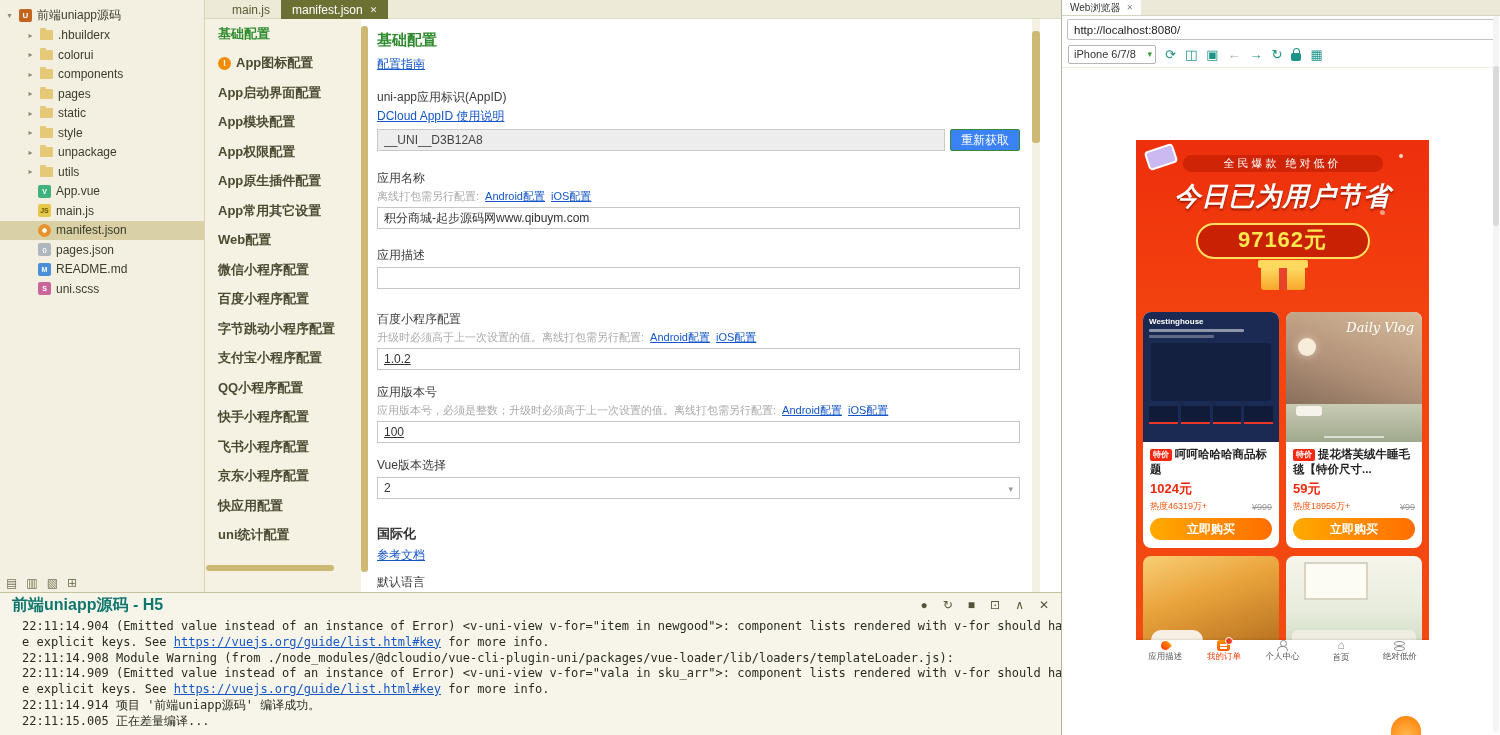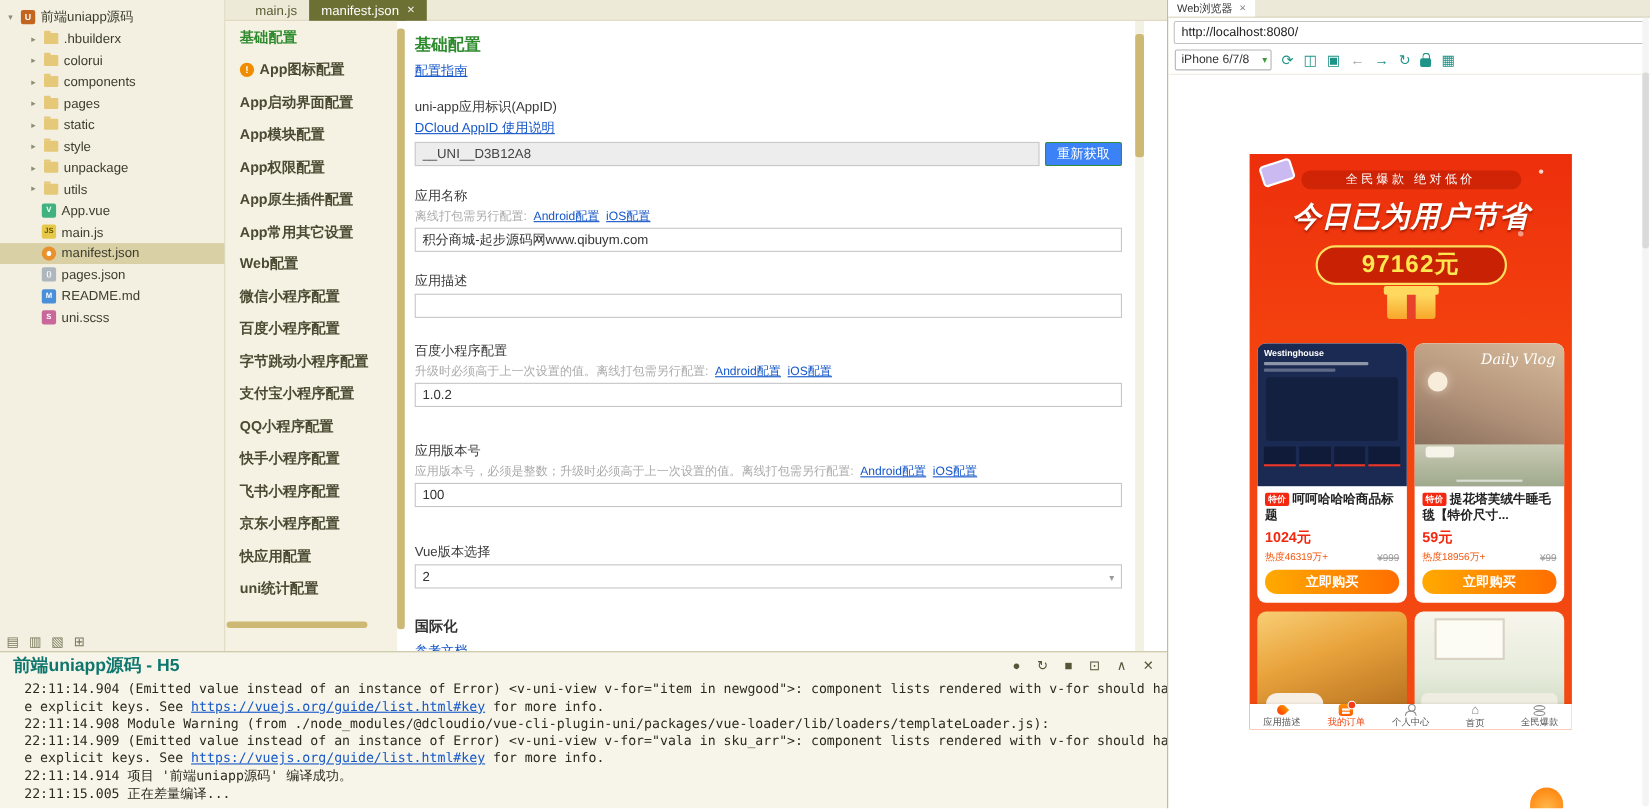--- a/index.html
+++ b/index.html
@@ -48,21 +48,21 @@
   .blk{display:block;}
   .guide{margin-bottom:16px;}
   .lbl{font-size:12px;color:#3A3A3A;margin-bottom:2px;}
   .hint{font-size:11px;color:#ABABAB;margin-bottom:3px;}
   .hint .lnk{font-size:11px;margin-left:6px;}
   .inp{box-sizing:border-box;width:100%;height:22px;border:1px solid #C6C6C6;background:#fff;font-size:12px;color:#333;padding:0 6px;font-family:inherit;}
   .inp-gray{background:#EDEDED;border-color:#C9C9C9;color:#444;}
   .row-appid{display:flex;gap:5px;margin-bottom:19px;}
   .row-appid .inp{flex:1;}
   .btn-green{flex:none;height:22px;padding:0 10px;background:#3b82f6;border:1px solid #358A35;color:#fff;font-size:12px;cursor:pointer;border-radius:2px;font-family:inherit;}
-  .mb18{margin-bottom:18px;}.mb20{margin-bottom:32px;}.mb22{margin-bottom:22px;}.mb26{margin-bottom:26px;}
+  .mb18{margin-bottom:18px;}.mb20{margin-bottom:14px;text-decoration:underline;}.mb22{margin-bottom:22px;}.mb26{margin-bottom:26px;}
   .sel-box{box-sizing:border-box;position:relative;width:100%;height:22px;line-height:20px;border:1px solid #C6C6C6;background:#fff;font-size:12px;color:#333;padding:0 18px 0 6px;}
   .sel-caret{position:absolute;right:6px;top:1px;color:#999;font-size:9px;}
   .i18n-title{font-size:13px;font-weight:bold;color:#333;margin:0 0 4px 0;}
   .i18n-doc{margin-bottom:10px;}
   .formscroll{position:absolute;left:1032px;top:19px;width:8px;height:573px;background:#F3F0E4;}
   .formscroll .handle{margin:12px auto 0;width:8px;height:112px;background:#CDB974;border-radius:3px;}
   
   .console{position:absolute;left:0;top:592px;width:1061px;height:143px;background:#F7F5E9;border-top:1px solid #C6C19F;box-sizing:border-box;}
   .console-header{height:24px;display:flex;align-items:center;padding:0 12px;}
   .console-tab{font-size:16px;font-weight:bold;color:#0f766e;}
@@ -476,21 +476,21 @@
         <div class="ptab">
           <div class="ticon ti-person"></div>
           <div class="ptab-lbl">个人中心</div>
         </div>
         <div class="ptab">
           <div class="ticon ti-home glyph">⌂</div>
           <div class="ptab-lbl">首页</div>
         </div>
         <div class="ptab">
           <div class="ticon ti-exchange"></div>
-          <div class="ptab-lbl">全民爆款</div>
+          <div class="ptab-lbl">绝对低价</div>
         </div>
       </div>
   </div>
 
   <div class="float-blob"></div>
   <div class="bscroll">
       <div class="handle"></div>
     </div>
 </aside>
 

